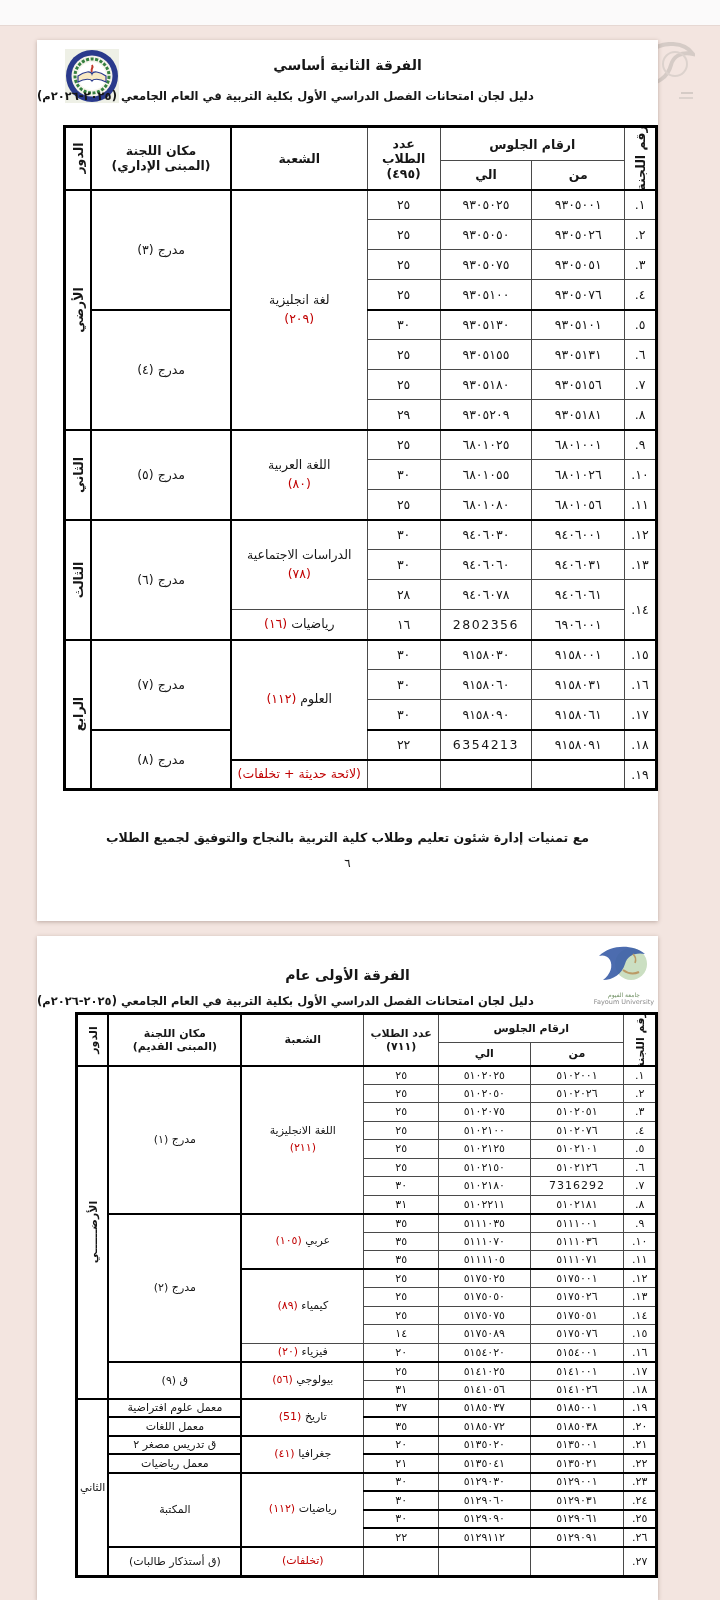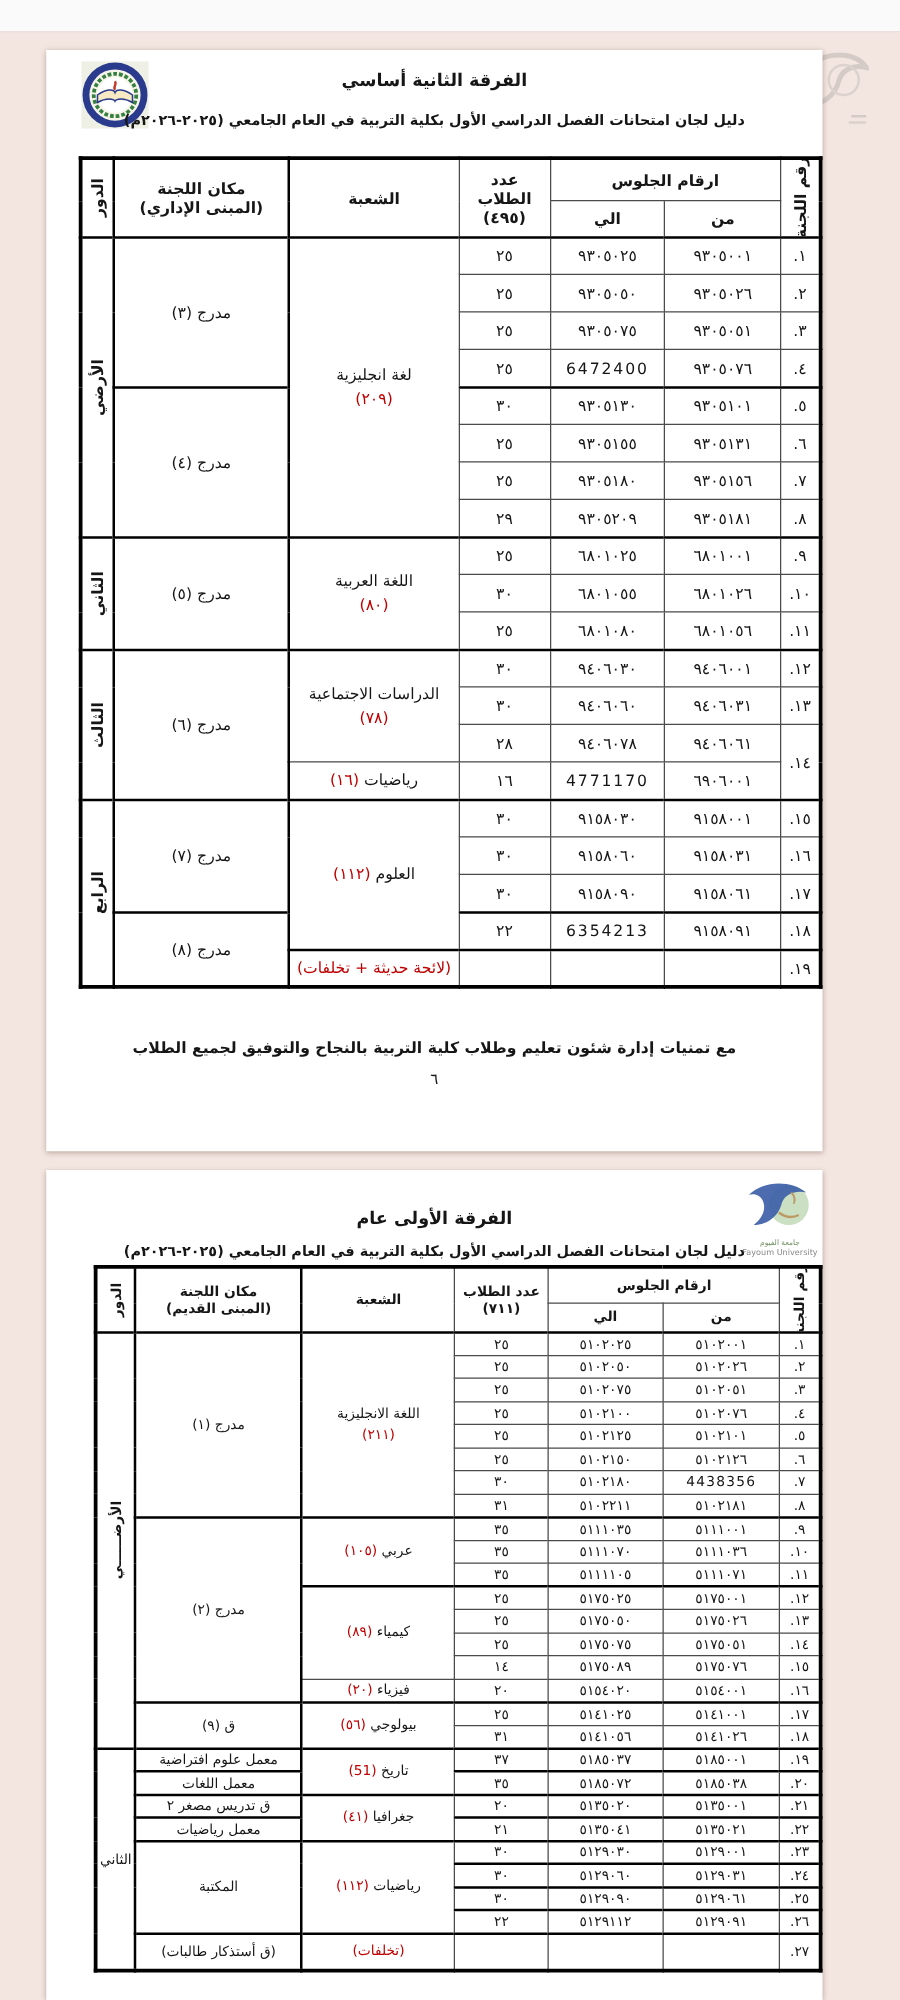--- a/index.html
+++ b/index.html
@@ -6,21 +6,21 @@
   html,body { width:720px; }
   .canvas { position:relative; width:720px; height:1600px; background:#f3e5e0;
             overflow:hidden; font-family:"DejaVu Sans","Liberation Sans",sans-serif; color:#161616; }
   .top-strip { position:absolute; top:0; left:0; width:100%; height:26px;
                background:#fbfafa; border-bottom:1px solid #e6d8d3; }
   .page { position:absolute; left:37px; width:621px; background:#fff;
           box-shadow:0 1px 4px rgba(90,60,50,.35); }
   #page1 { top:40px; height:881px; }
   #page2 { top:936px; height:664px; }
   .title    { position:absolute; left:0; width:100%; text-align:center; font-weight:bold; font-size:14px; }
-  .subtitle { position:absolute; left:0; width:100%; text-align:center; font-weight:bold; font-size:11.5px; }
+  .subtitle { position:absolute; left:0; width:100%; font-weight:bold; font-size:11.5px; }
   #page1 .title { top:17px; }  #page1 .subtitle { top:49px; }
   #page2 .title { top:31px; }  #page2 .subtitle { top:58px; }
   .emblem { position:absolute; left:28px; top:9px; }
   .fayoum-logo { position:absolute; left:552px; top:6px; width:70px; text-align:center; }
   .logo-cap-ar { font-size:6px; color:#6f8f62; line-height:6px; }
   .logo-cap-en { font-size:6.5px; color:#8a8a8a; line-height:8px; }
   .watermark { position:absolute; left:641px; top:42px; opacity:.5; }
   .footer  { position:absolute; top:790px; left:0; width:100%; text-align:center; font-weight:bold; font-size:12.5px; }
   .pagenum { position:absolute; top:816px; left:0; width:100%; text-align:center; font-size:12px; }
 
@@ -130,21 +130,21 @@
           </tr>
           <tr>
             <td rowspan="1" class="num">٣.</td>
             <td class="val">٩٣٠٥٠٥١</td>
             <td class="val">٩٣٠٥٠٧٥</td>
             <td class="val">٢٥</td>
           </tr>
           <tr>
             <td rowspan="1" class="num">٤.</td>
             <td class="val">٩٣٠٥٠٧٦</td>
-            <td class="val">6472400</td>
+            <td class="val">٩٣٠٥١٠٠</td>
             <td class="val">٢٥</td>
           </tr>
           <tr class="thick">
             <td rowspan="1" class="num">٥.</td>
             <td class="val">٩٣٠٥١٠١</td>
             <td class="val">٩٣٠٥١٣٠</td>
             <td class="val">٣٠</td>
             <td rowspan="4" class="loc-cell">مدرج (٤)</td>
           </tr>
           <tr>
@@ -206,21 +206,21 @@
             <td class="val">٣٠</td>
           </tr>
           <tr>
             <td rowspan="2" class="num">١٤.</td>
             <td class="val">٩٤٠٦٠٦١</td>
             <td class="val">٩٤٠٦٠٧٨</td>
             <td class="val">٢٨</td>
           </tr>
           <tr>
             <td class="val">٦٩٠٦٠٠١</td>
-            <td class="val">4771170</td>
+            <td class="val">2802356</td>
             <td class="val">١٦</td>
             <td rowspan="1" class="sec-cell">رياضيات <span class="red">(١٦)</span></td>
           </tr>
           <tr class="thick">
             <td rowspan="1" class="num">١٥.</td>
             <td class="val">٩١٥٨٠٠١</td>
             <td class="val">٩١٥٨٠٣٠</td>
             <td class="val">٣٠</td>
             <td rowspan="4" class="sec-cell">العلوم <span class="red">(١١٢)</span></td>
             <td rowspan="3" class="loc-cell">مدرج (٧)</td>
@@ -337,21 +337,21 @@
             <td class="val">٢٥</td>
           </tr>
           <tr>
             <td rowspan="1" class="num">٦.</td>
             <td class="val">٥١٠٢١٢٦</td>
             <td class="val">٥١٠٢١٥٠</td>
             <td class="val">٢٥</td>
           </tr>
           <tr>
             <td rowspan="1" class="num">٧.</td>
-            <td class="val">4438356</td>
+            <td class="val">7316292</td>
             <td class="val">٥١٠٢١٨٠</td>
             <td class="val">٣٠</td>
           </tr>
           <tr>
             <td rowspan="1" class="num">٨.</td>
             <td class="val">٥١٠٢١٨١</td>
             <td class="val">٥١٠٢٢١١</td>
             <td class="val">٣١</td>
           </tr>
           <tr class="thick">

